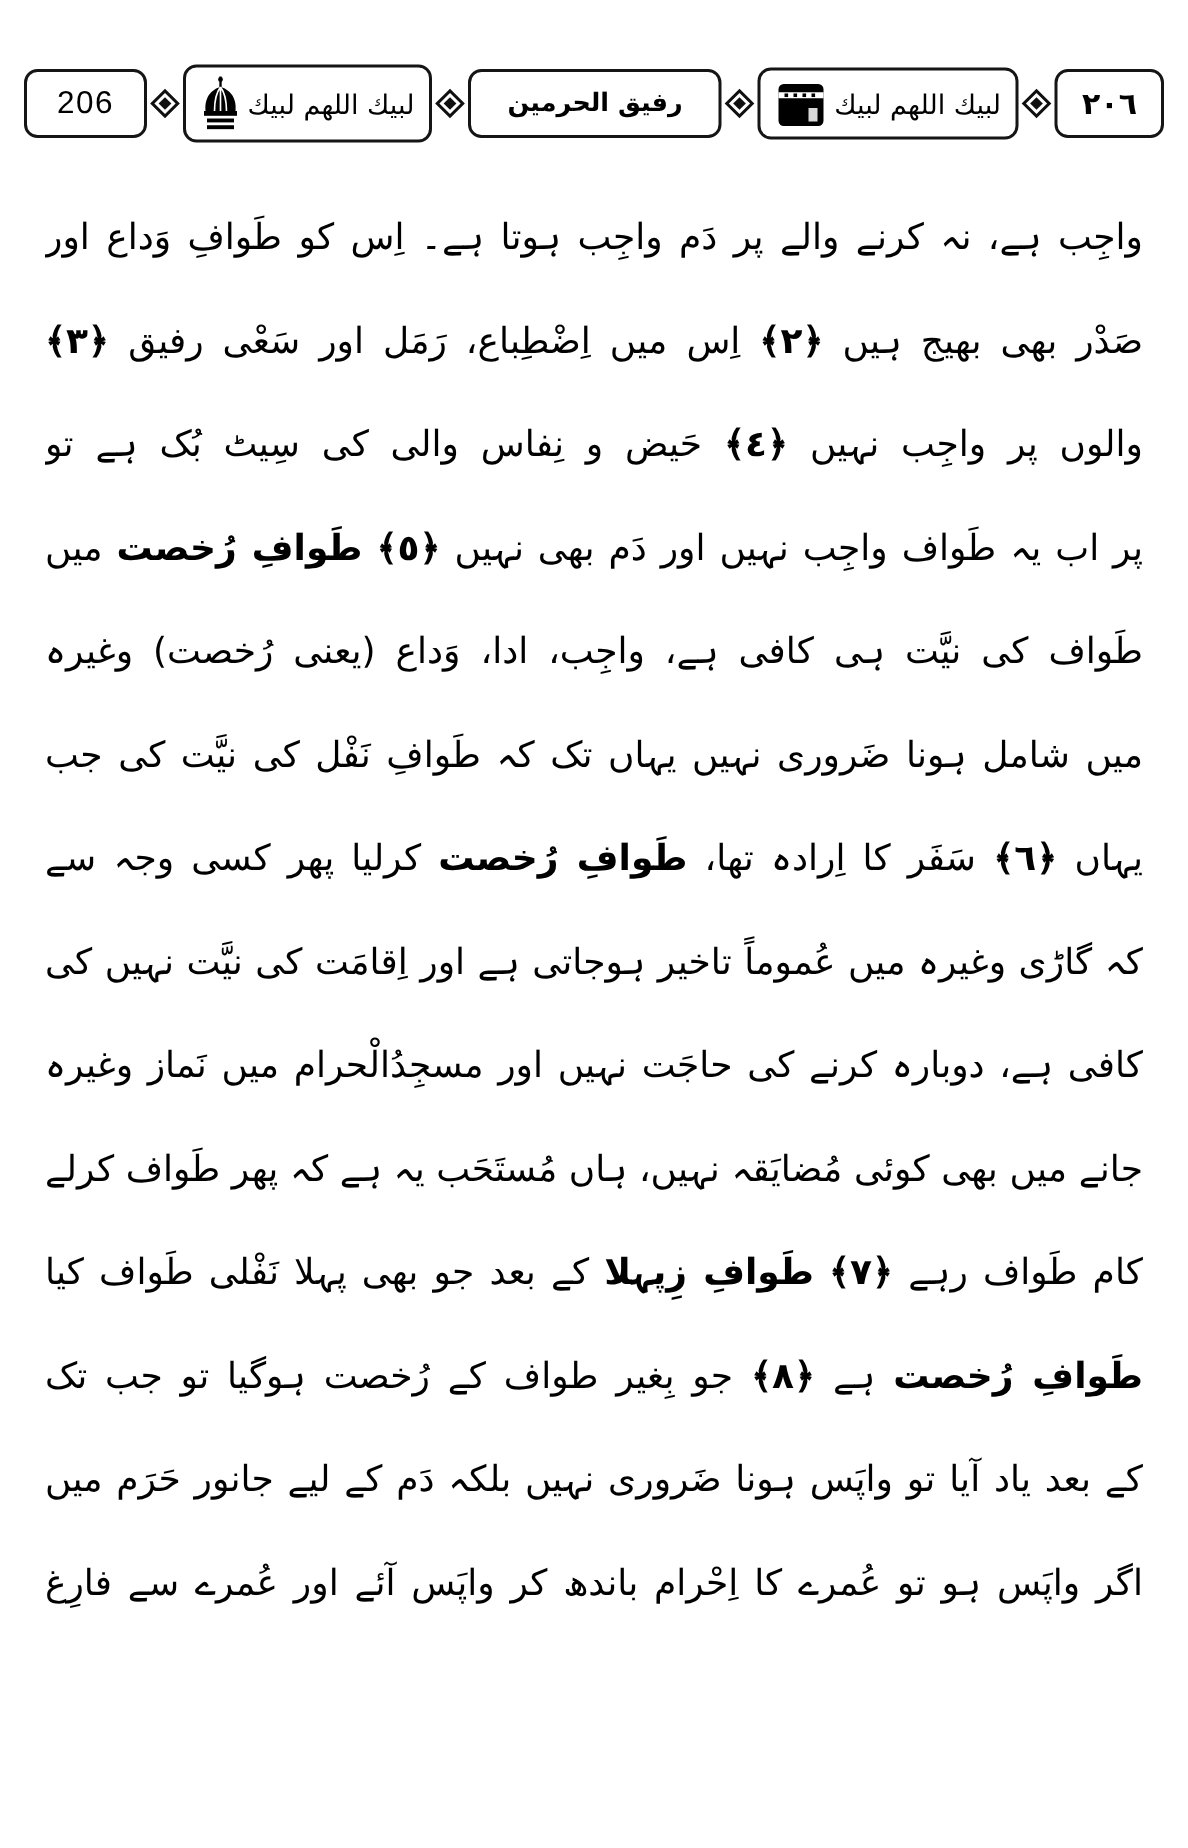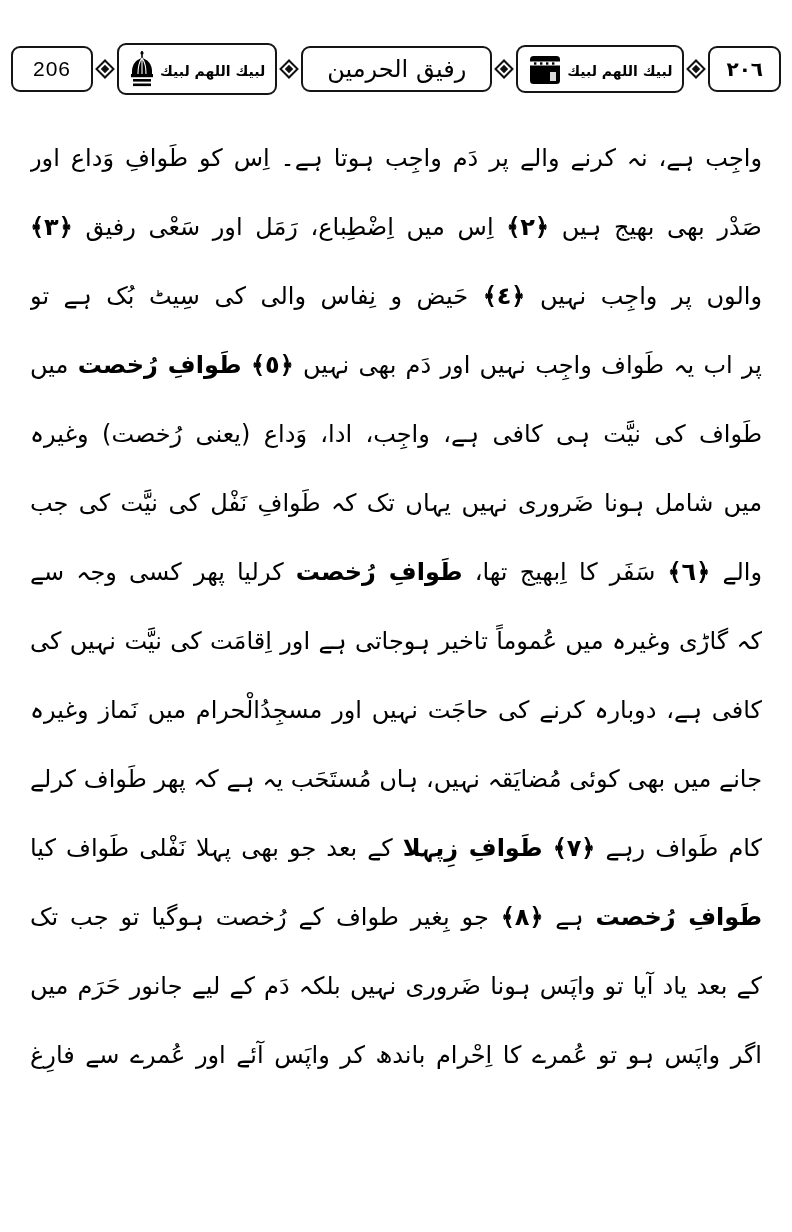--- a/index.html
+++ b/index.html
@@ -44,22 +44,22 @@
     transform: translateX(-50%);
     width: 78%;
     height: 15px;
     z-index: -1;
   }
   .garland.top    { top: -10px; }
   .garland.bottom { bottom: -10px; }
 
   .pageno-latin  { font-family: "Liberation Sans", sans-serif; font-size: 21px; letter-spacing: 1px; padding: 2px 10px; }
   .pageno-arabic { font-size: 20px; font-weight: bold; letter-spacing: 4px; padding: 2px 6px; direction: rtl; }
-  .labbaik-text  { font-size: 14px; font-weight: bold; direction: rtl; white-space: nowrap; line-height: 1; padding-top: 3px; text-align: right; }
-  .title-text    { font-size: 24px; font-weight: normal; direction: rtl; white-space: nowrap; line-height: 1; padding: 2px 14px; }
+  .labbaik-text  { font-size: 18px; font-weight: normal; direction: rtl; white-space: nowrap; line-height: 1; padding-top: 3px; text-align: right; }
+  .title-text    { font-size: 17px; font-weight: bold; direction: rtl; white-space: nowrap; line-height: 1; padding: 2px 14px; }
 
   .dia {
     width: 10px; height: 10px;
     border: 2px solid #101010;
     transform: rotate(45deg);
     position: relative;
     flex: 0 0 auto;
     background: #fff;
   }
   .dia::after {
@@ -192,21 +192,21 @@
 
   </div>
 
   <div class="body-text">
       <div class="line"><span>واجِب ہے، نہ کرنے والے پر دَم واجِب ہوتا ہے۔ اِس کو طَوافِ وَداع اور طَوافِ</span></div>
       <div class="line"><span>صَدْر بھی بھیج ہیں </span><span class="bold">﴿٢﴾</span><span> اِس میں اِضْطِباع، رَمَل اور سَعْی رفيق </span><span class="bold">﴿٣﴾</span></div>
       <div class="line"><span>والوں پر واجِب نہیں </span><span class="bold">﴿٤﴾</span><span> حَیض و نِفاس والی کی سِیٹ بُک ہے تو جاسکتی ہے اُس</span></div>
       <div class="line"><span>پر اب یہ طَواف واجِب نہیں اور دَم بھی نہیں </span><span class="bold">﴿٥﴾</span><span> </span><span class="bold">طَوافِ رُخصت</span><span> میں صِرْف</span></div>
       <div class="line"><span>طَواف کی نیَّت ہی کافی ہے، واجِب، ادا، وَداع (یعنی رُخصت) وغیرہ اَلفاظ نیَّت</span></div>
       <div class="line"><span>میں شامل ہونا ضَروری نہیں یہاں تک کہ طَوافِ نَفْل کی نیَّت کی جب بھی </span></div>
-      <div class="line"><span>والے </span><span class="bold">﴿٦﴾</span><span> سَفَر کا اِبھیج تھا، </span><span class="bold">طَوافِ رُخصت</span><span> کرلیا پھر کسی وجہ سے ٹھَہرنا پڑا جیسا</span></div>
+      <div class="line"><span>یہاں </span><span class="bold">﴿٦﴾</span><span> سَفَر کا اِرادہ تھا، </span><span class="bold">طَوافِ رُخصت</span><span> کرلیا پھر کسی وجہ سے ٹھَہرنا پڑا جیسا</span></div>
       <div class="line"><span>کہ گاڑی وغیرہ میں عُموماً تاخیر ہوجاتی ہے اور اِقامَت کی نیَّت نہیں کی تو وُہی طَواف</span></div>
       <div class="line"><span>کافی ہے، دوبارہ کرنے کی حاجَت نہیں اور مسجِدُالْحرام میں نَماز وغیرہ کے لیے</span></div>
       <div class="line"><span>جانے میں بھی کوئی مُضایَقہ نہیں، ہاں مُستَحَب یہ ہے کہ پھر طَواف کرلے کہ آخِری</span></div>
       <div class="line"><span>کام طَواف رہے </span><span class="bold">﴿٧﴾</span><span> </span><span class="bold">طَوافِ زِپہلا</span><span> کے بعد جو بھی پہلا نَفْلی طَواف کیا وُہی</span></div>
       <div class="line"><span class="bold">طَوافِ رُخصت</span><span> ہے </span><span class="bold">﴿٨﴾</span><span> جو بِغیر طواف کے رُخصت ہوگیا تو جب تک مِیقات</span></div>
       <div class="line"><span>کے بعد یاد آیا تو واپَس ہونا ضَروری نہیں بلکہ دَم کے لیے جانور حَرَم میں بھیج دے،</span></div>
       <div class="line"><span>اگر واپَس ہو تو عُمرے کا اِحْرام باندھ کر واپَس آئے اور عُمرے سے فارِغ ہوکر</span></div>
     </div>
 
 </div>

